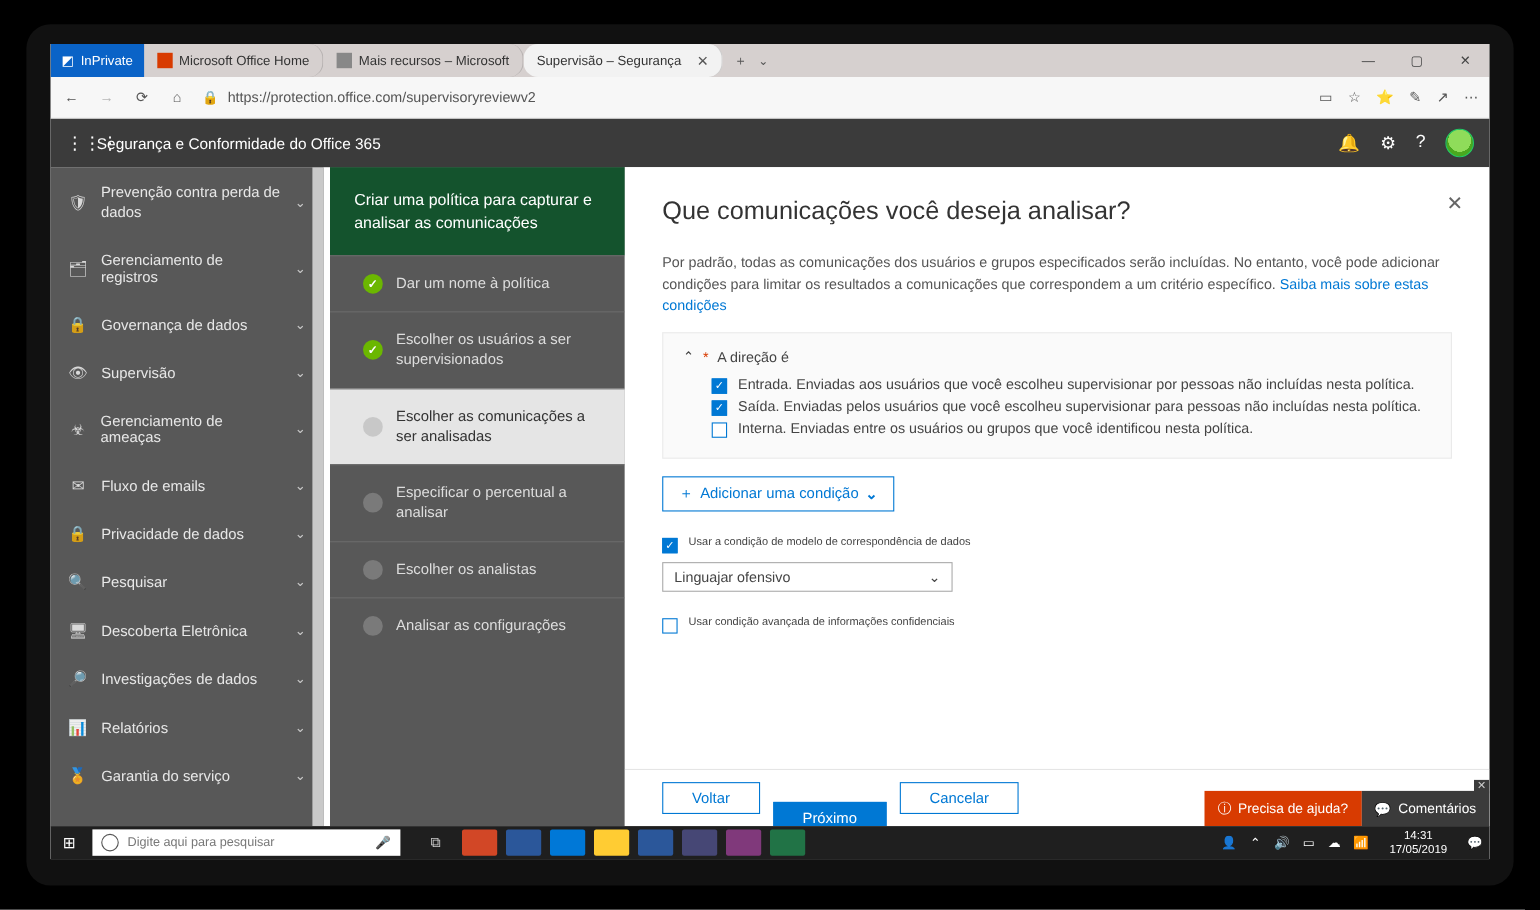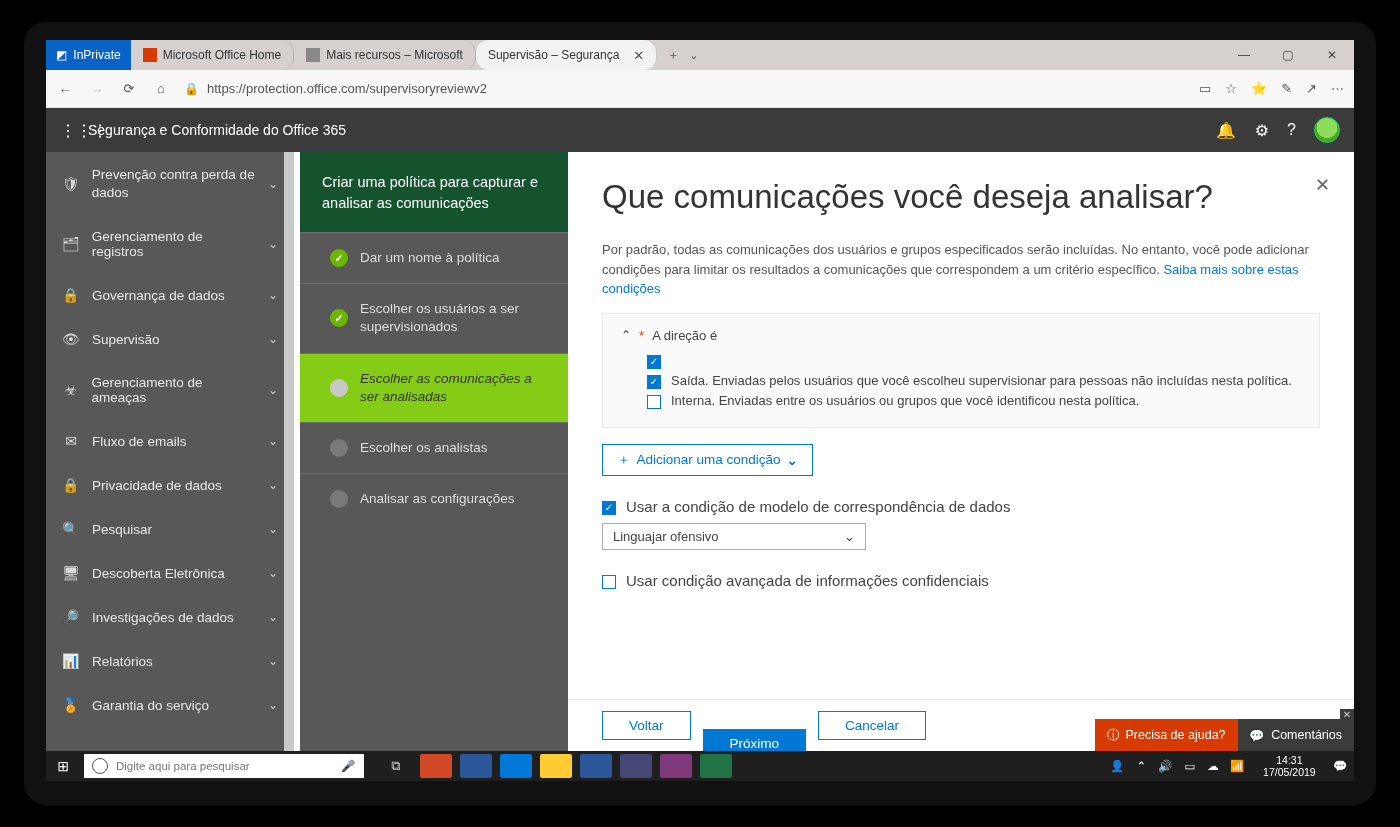--- a/index.html
+++ b/index.html
@@ -37,43 +37,43 @@
   .side-item .sico { width: 18px; text-align: center; opacity: .9; font-size: 14px; }
   .side-item .chev { margin-left: auto; font-size: 12px; opacity: .8; }
   .side-scroll { position: absolute; right: 0; top: 0; width: 10px; height: 100%; background: #c9c9c9; }
 
   .steps { width: 268px; background: #585858; color: #ddd; font-size: 13.5px; display: flex; flex-direction: column; margin-left: 6px; }
   .wizard-title { padding: 20px 22px 18px; background: #14532d; color: #fff; font-size: 14.5px; line-height: 1.45; }
   .step { display: flex; gap: 12px; align-items: center; padding: 16px 30px; border-top: 1px solid #6c6c6c; }
   .step .dot { width: 18px; height: 18px; border-radius: 50%; background: #7a7a7a; flex-shrink: 0; display: flex; align-items: center; justify-content: center; }
   .step.done .dot { background: #6bb700; }
   .step.done .dot::after { content: "✓"; color: #fff; font-size: 11px; font-weight: bold; }
-  .step.current { background: #84cc16; color: #333; font-style: italic; }
+  .step.current { background: #e5e5e5; color: #333; }
   .step.current .dot { background: #c8c8c8; }
   .step .stext { line-height: 1.35; }
 
   .content { flex: 1; background: #fff; padding: 26px 34px 0 34px; position: relative; overflow: hidden; }
-  .content h1 { font-size: 33px; font-weight: 300; color: #333; margin-bottom: 24px; }
+  .content h1 { font-size: 23px; font-weight: 300; color: #333; margin-bottom: 24px; }
   .content .close-x { position: absolute; right: 24px; top: 22px; font-size: 18px; color: #666; cursor: pointer; }
   .desc { font-size: 13px; color: #555; line-height: 1.5; margin-bottom: 14px; }
   .desc a { color: #0078d4; text-decoration: none; }
 
   .cond-box { border: 1px solid #eaeaea; background: #fafafa; padding: 14px 18px 14px 18px; font-size: 13px; color: #444; }
   .cond-head { display: flex; align-items: center; gap: 8px; margin-bottom: 10px; }
   .cond-head .chev2 { font-size: 12px; }
   .cond-head .ast { color: #d83b01; }
   .chk-row { display: flex; gap: 10px; align-items: flex-start; margin: 4px 0 4px 26px; }
   .chk { width: 14px; height: 14px; border: 1px solid #0078d4; background: #fff; flex-shrink: 0; margin-top: 2px; display: inline-flex; align-items: center; justify-content: center; }
   .chk.checked { background: #0078d4; color: #fff; font-size: 10px; }
   .chk.checked::after { content: "✓"; }
 
   .add-cond { margin-top: 16px; border: 1px solid #0078d4; color: #0078d4; background: #fff; padding: 6px 14px; font-size: 13.5px; display: inline-flex; align-items: center; gap: 6px; cursor: pointer; }
 
   .section-gap { height: 22px; }
-  .plain-chk-row { display: flex; gap: 10px; align-items: flex-end; font-size: 15px; color: #444; }
+  .plain-chk-row { display: flex; gap: 10px; align-items: flex-start; font-size: 10px; color: #444; }
   .select-box { margin-top: 8px; width: 264px; border: 1px solid #aaa; padding: 5px 10px; font-size: 13px; display: flex; justify-content: space-between; align-items: center; color: #444; cursor: pointer; }
 
   .footer-bar { position: absolute; bottom: 0; left: 0; right: 0; height: 52px; border-top: 1px solid #e5e5e5; display: flex; align-items: center; padding: 0 34px; gap: 12px; background: #fff; }
   .btn { padding: 6px 26px; font-size: 13.5px; border: 1px solid #0078d4; background: #fff; color: #0078d4; cursor: pointer; }
   .btn.primary { background: #0078d4; color: #fff; margin-top: 35px; }
   .help-strip { position: absolute; right: 0; bottom: 0; display: flex; height: 32px; font-size: 12.5px; }
   .help-strip .need { background: #d83b01; color: #fff; display: flex; align-items: center; gap: 6px; padding: 0 12px; }
   .help-strip .cmt { background: #3b3b3b; color: #fff; display: flex; align-items: center; gap: 6px; padding: 0 12px; position: relative; }
   .help-strip .cmt .xc { position: absolute; top: -10px; right: 0; background: #3b3b3b; color: #ccc; width: 14px; height: 12px; font-size: 10px; line-height: 12px; text-align: center; }
 
@@ -234,20 +234,24 @@
             <div class="step done">
               <span class="dot"></span>
               <span class="stext">Escolher os usuários a ser supervisionados</span>
             </div>
             <div class="step current">
               <span class="dot"></span>
               <span class="stext">Escolher as comunicações a ser analisadas</span>
             </div>
             <div class="step ">
               <span class="dot"></span>
+              <span class="stext">Especificar o percentual a analisar</span>
+            </div>
+            <div class="step ">
+              <span class="dot"></span>
               <span class="stext">Escolher os analistas</span>
             </div>
             <div class="step ">
               <span class="dot"></span>
               <span class="stext">Analisar as configurações</span>
             </div>
           </div>
       </div>
 
       <div class="content">
@@ -259,20 +263,21 @@
 
         <div class="cond-box">
           <div class="cond-head">
             <span class="chev2">⌃</span>
             <span class="ast">*</span>
             <span>A direção é</span>
           </div>
           <div id="cond-opts">
               <div class="chk-row">
                 <span class="chk checked"></span>
+                <span>Entrada. Enviadas aos usuários que você escolheu supervisionar por pessoas não incluídas nesta política.</span>
               </div>
               <div class="chk-row">
                 <span class="chk checked"></span>
                 <span>Saída. Enviadas pelos usuários que você escolheu supervisionar para pessoas não incluídas nesta política.</span>
               </div>
               <div class="chk-row">
                 <span class="chk "></span>
                 <span>Interna. Enviadas entre os usuários ou grupos que você identificou nesta política.</span>
               </div>
             </div>

